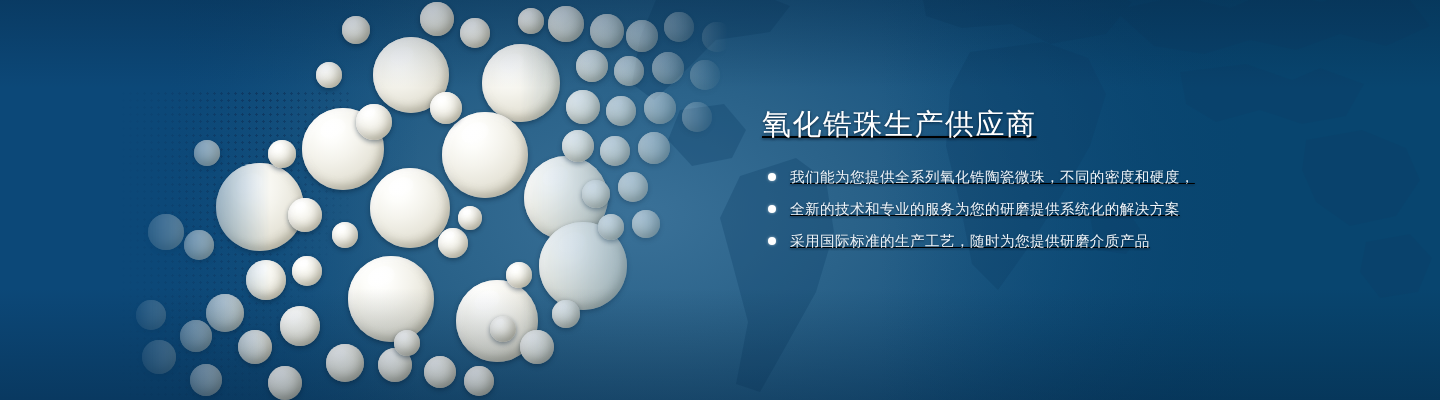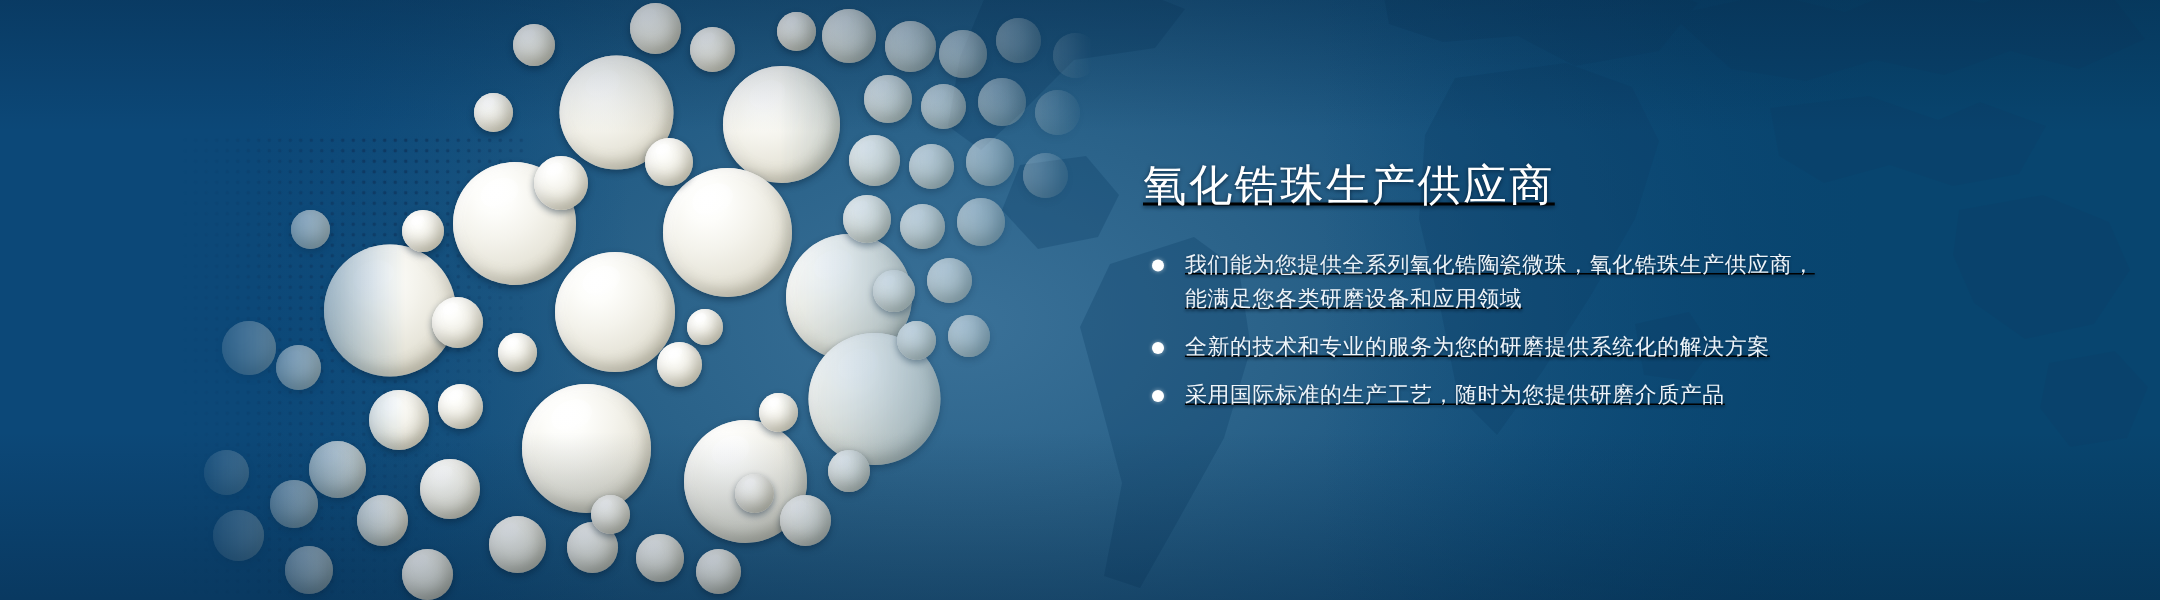--- a/index.html
+++ b/index.html
@@ -207,22 +207,21 @@
     </div>
   </div>
 
   <div class="bg-vign"></div>
 
   <div class="copy">
     <h1 class="title">氧化锆珠生产供应商</h1>
     <ul class="bullets">
       <li class="bullet">
         <span class="dot"></span>
-        <span class="ln">我们能为您提供全系列氧化锆陶瓷微珠，氧化锆珠生产供应商，</span>
-        <span class="ln">能满足您各类研磨设备和应用领域</span>
+        <span class="ln">我们能为您提供全系列氧化锆陶瓷微珠，不同的密度和硬度，</span>
       </li>
       <li class="bullet">
         <span class="dot"></span>
         <span class="ln">全新的技术和专业的服务为您的研磨提供系统化的解决方案</span>
       </li>
       <li class="bullet">
         <span class="dot"></span>
         <span class="ln">采用国际标准的生产工艺，随时为您提供研磨介质产品</span>
       </li>
     </ul>

